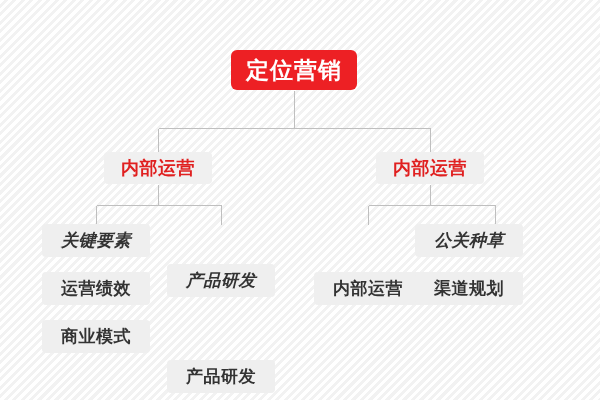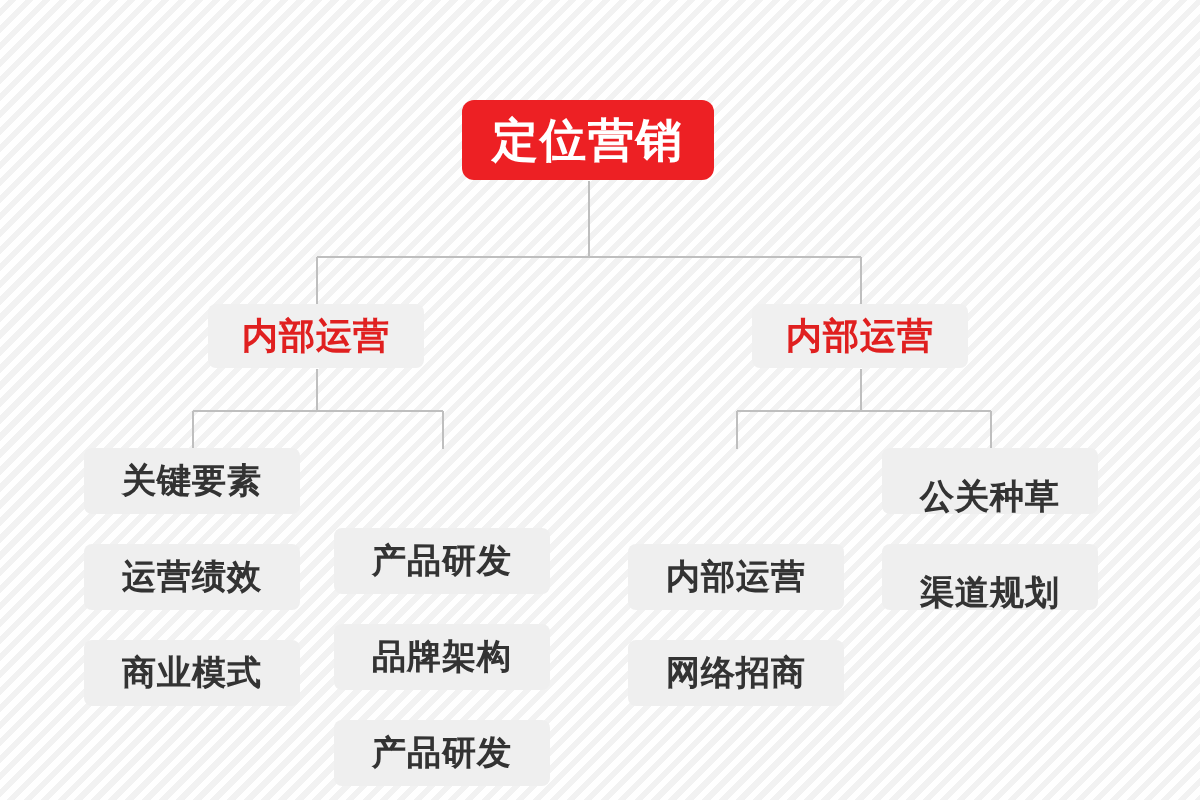--- a/index.html
+++ b/index.html
@@ -97,24 +97,24 @@
     font-size: 17px;
     font-weight: bold;
     letter-spacing: 0.5px;
     line-height: 1;
   }
 
   
   .col-l1 { left: 42px; }
   .col-l2 { left: 167px; margin-top: 40px; }
   .col-r1 { left: 314px; }
-  .col-r2 { left: 441px; align-items: flex-end; }
+  .col-r2 { left: 415px; }
 
   
-  .row-1 { top: 224px; }
+  .row-1 { top: 224px; font-style: italic; }
   .row-2 { top: 272px; }
   .row-3 { top: 320px; }
 </style>
 </head>
 <body>
 
 <div id="canvas">
 
   <svg id="connectors" viewBox="0 0 600 400" width="600" height="400">
     <g stroke="#BFBFBF" stroke-width="1.4" fill="none" shape-rendering="crispEdges">
@@ -156,32 +156,26 @@
   <div class="leaf-node col-l1 row-2">
     <span class="label">运营绩效</span>
   </div>
   <div class="leaf-node col-l1 row-3">
     <span class="label">商业模式</span>
   </div>
 
   <div class="leaf-node col-l2 row-1">
     <span class="label">产品研发</span>
   </div>
-  <div class="leaf-node col-l2 row-2">
-    <span class="label">品牌架构</span>
-  </div>
   <div class="leaf-node col-l2 row-3">
     <span class="label">产品研发</span>
   </div>
 
   <div class="leaf-node col-r1 row-2">
     <span class="label">内部运营</span>
-  </div>
-  <div class="leaf-node col-r1 row-3">
-    <span class="label">网络招商</span>
   </div>
 
   <div class="leaf-node col-r2 row-1">
     <span class="label">公关种草</span>
   </div>
   <div class="leaf-node col-r2 row-2">
     <span class="label">渠道规划</span>
   </div>
 
 </div>

